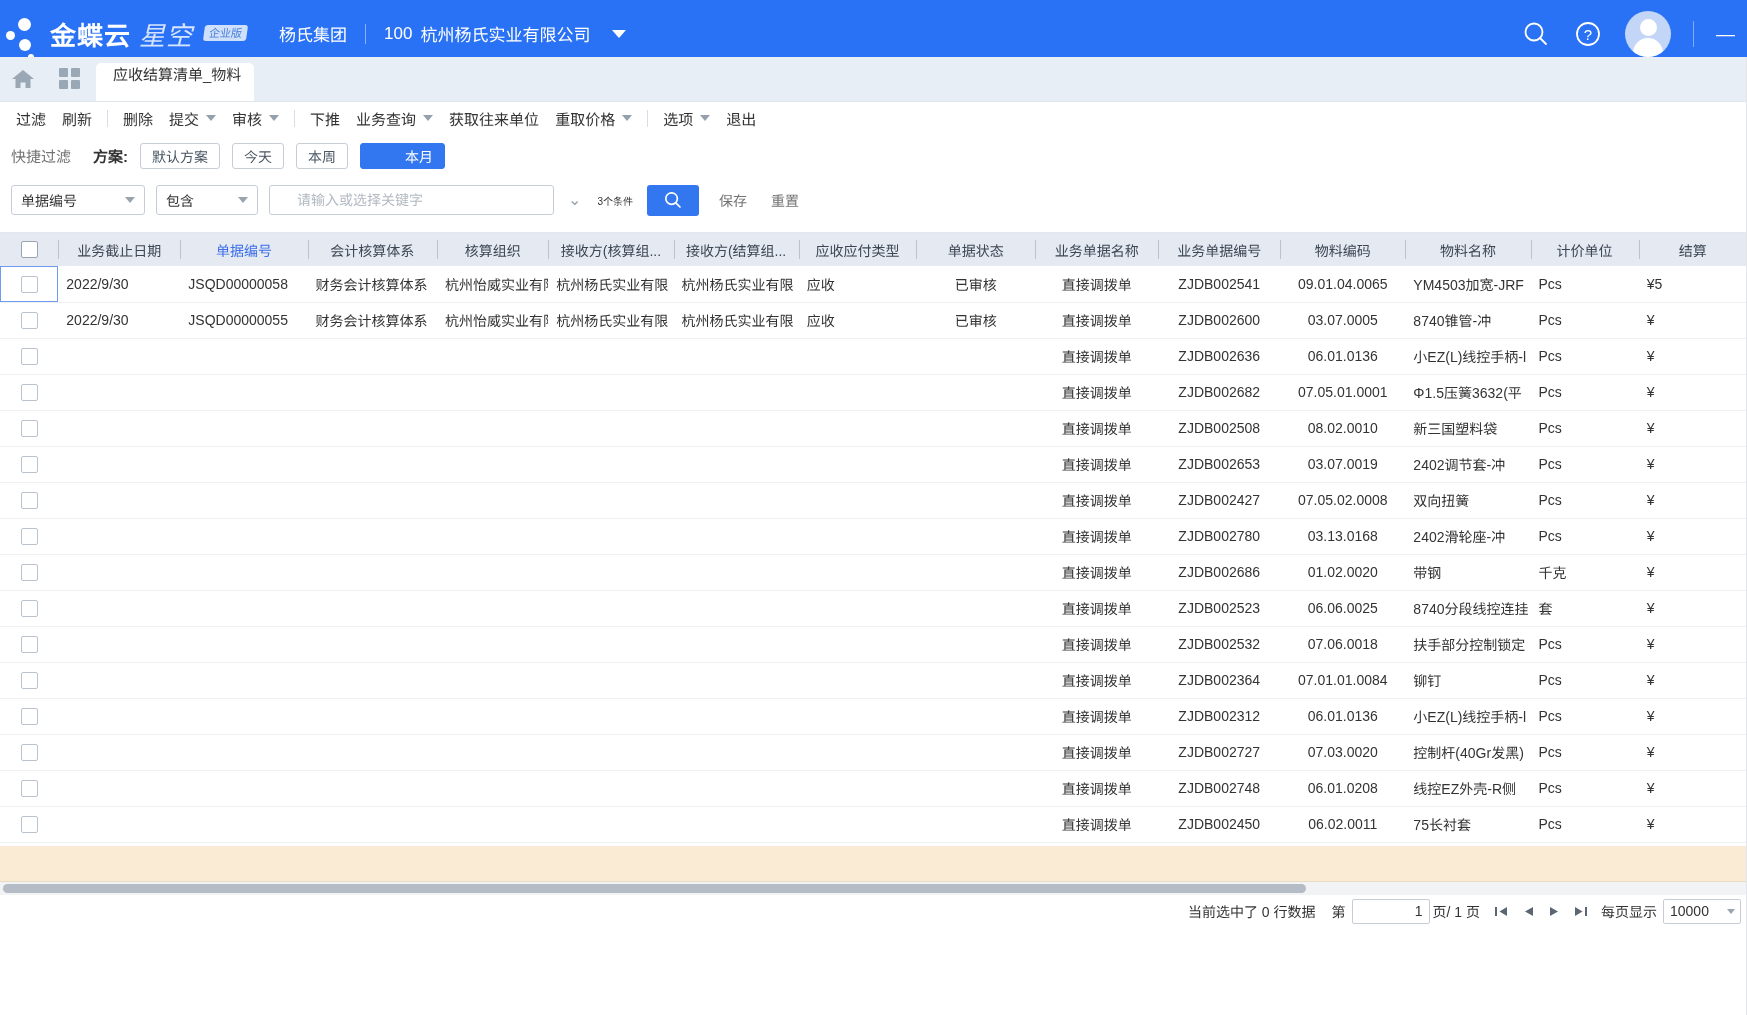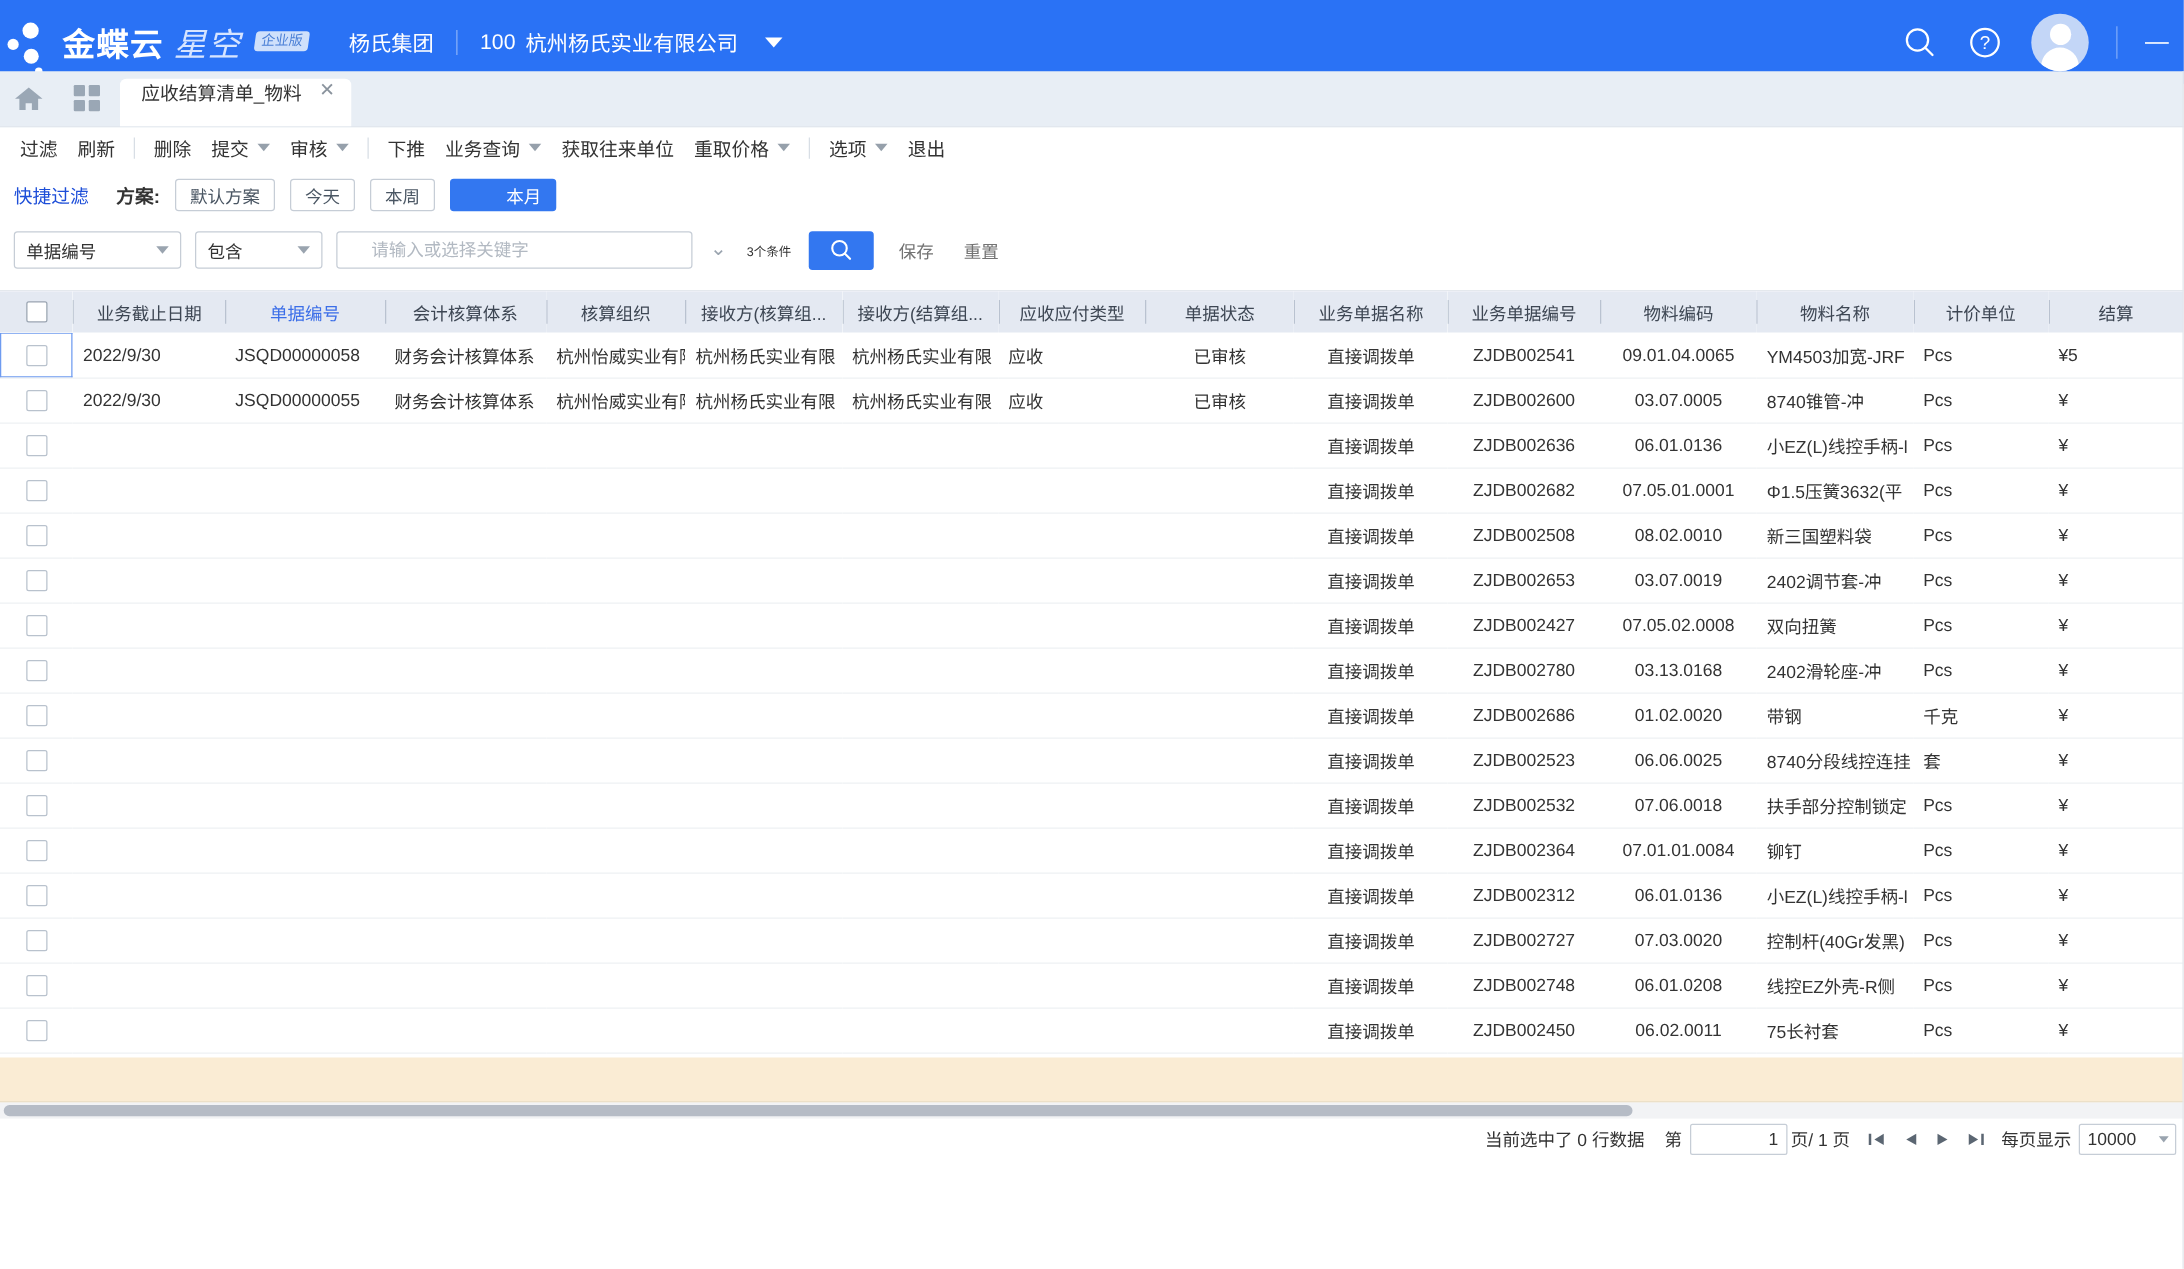--- a/index.html
+++ b/index.html
@@ -58,22 +58,22 @@
     border-bottom: 1px solid #dfe5ec;
   }
   .tab-icon-btn {
     width: 46px; height: 45px; display: flex; align-items: center; justify-content: center;
   }
   .home-icon svg { display:block; }
   .grid-icon { display: grid; grid-template-columns: 9px 9px; grid-template-rows: 9px 9px; gap: 3px; }
   .grid-icon span { background: #9aa7b5; border-radius: 1px; display: block; }
   .tab {
     height: 38px; background: #fff; border-radius: 5px 5px 0 0;
-    display: flex; align-items: flex-start; padding: 0 13px 0 17px; gap: 14px;
-    font-size: 15px; color: #333; margin-left: 4px;
+    display: flex; align-items: flex-end; padding: 0 13px 0 17px; gap: 14px;
+    font-size: 15px; color: #333; margin-left: 4px; flex-direction: column;
   }
   .tab .tab-close { color: #8a939d; font-size: 15px; }
 
   
   #toolbar {
     position: absolute; left: 0; top: 102px; width: 1747px; height: 32px;
     display: flex; align-items: center; font-size: 15px; color: #333;
     background: #fff; padding-left: 8px;
   }
   .tb-item { display: flex; align-items: center; padding: 0 8px; height: 30px; white-space: nowrap; }
@@ -83,21 +83,21 @@
     border-top: 6px solid #96a0ab;
   }
   .tb-div { width: 1px; height: 17px; background: #d8dee5; margin: 0 7px; }
 
   
   #quickfilter {
     position: absolute; left: 0; top: 137px; width: 1747px; height: 37px;
     display: flex; align-items: center; font-size: 15px; color: #333; padding-left: 11px;
     background: #fff;
   }
-  #quickfilter .qf-label { color: #1d4ed8; }
+  #quickfilter .qf-label { color: #737373; }
   #quickfilter .qf-scheme { font-weight: bold; margin-left: 22px; margin-right: 12px; }
   .chip {
     border: 1px solid #c6cdd6; border-radius: 3px; height: 26px; padding: 0 11px;
     display: inline-flex; align-items: center; color: #4a5663; background: #fff;
     font-size: 14px; margin-right: 12px;
   }
   .chip.active { background: #3377f0; border-color: #3377f0; color: #fff; padding-left: 44px; }
 
   
   #filterrow {

